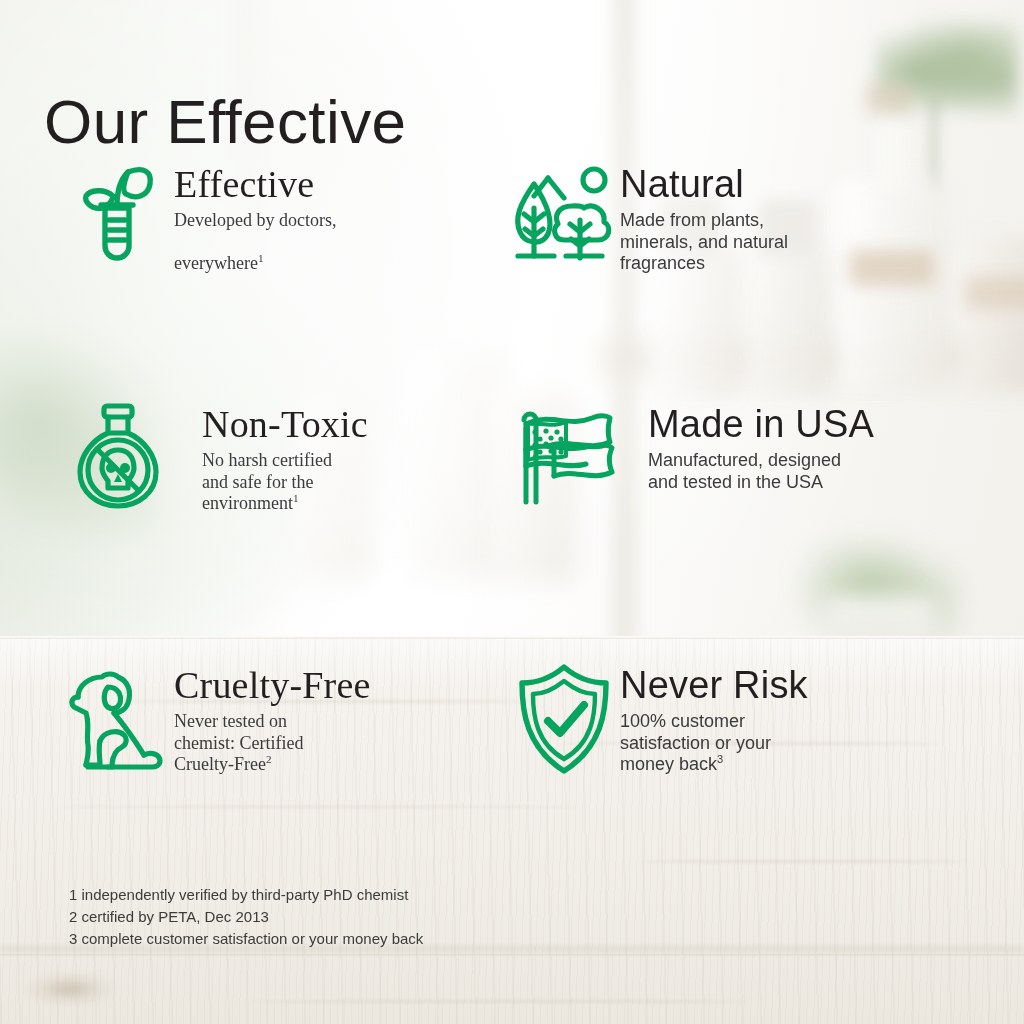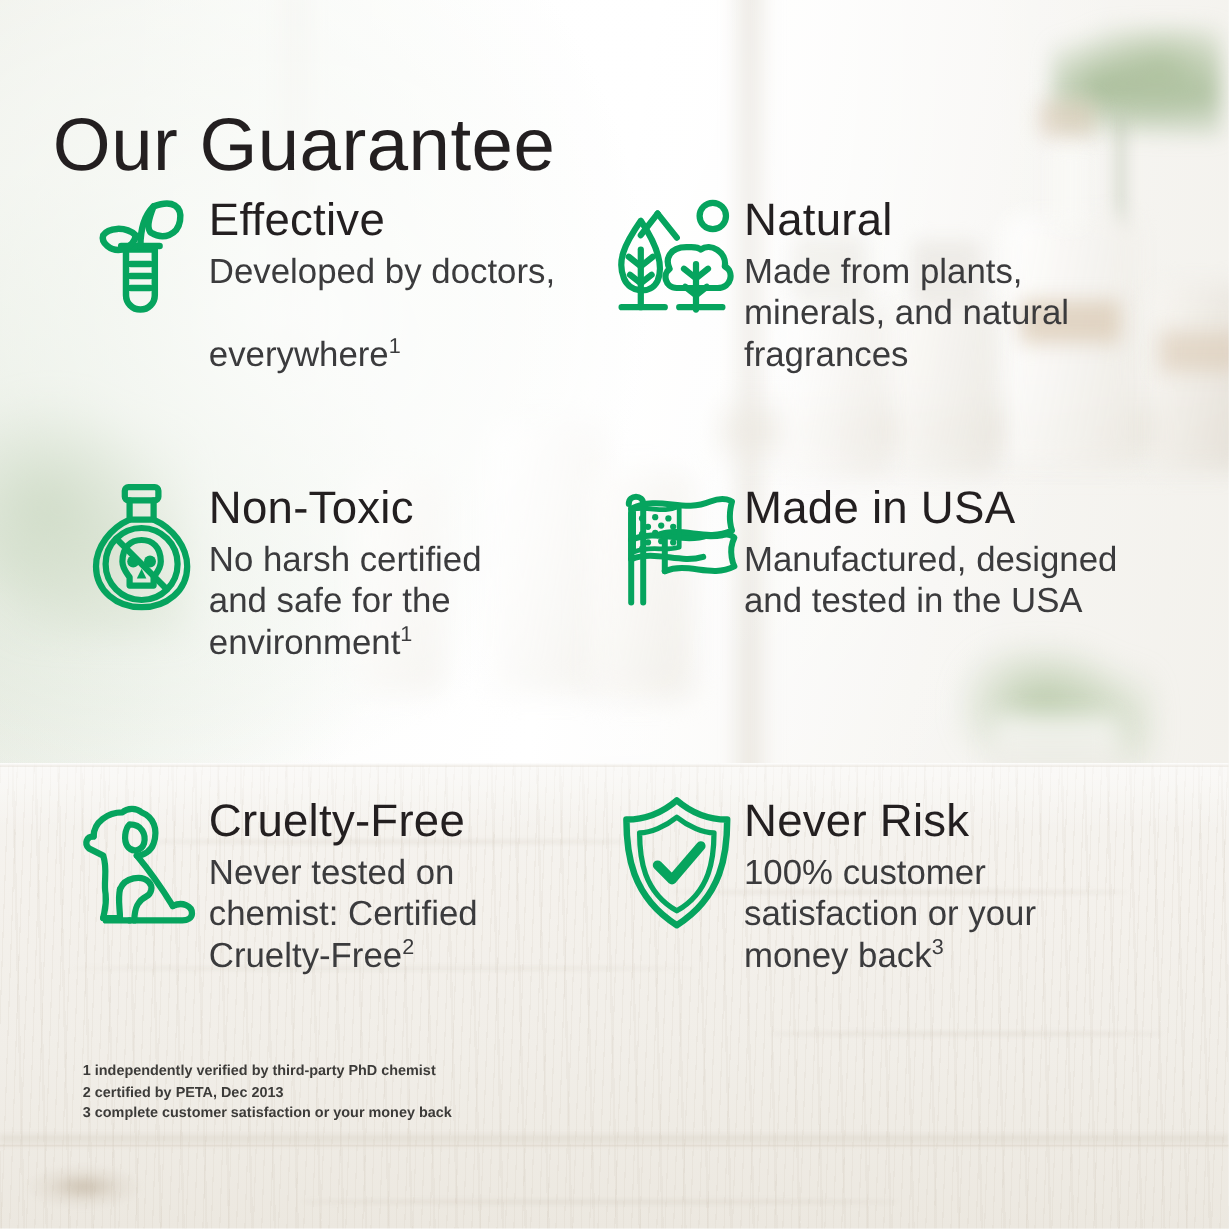--- a/index.html
+++ b/index.html
@@ -266,45 +266,45 @@
     font-size: 38px;
     font-weight: 300;
     color: #231f20;
     line-height: 1.06;
     letter-spacing: 0.2px;
     margin: 0 0 6px 0;
     white-space: nowrap;
   }
 
   .f-desc {
-    font-size: 29px;
+    font-size: 18px;
     font-weight: 300;
     color: #3b3b3d;
     line-height: 1.18;
     margin: 0;
   }
   .f-desc sup {
     font-size: 0.62em;
     vertical-align: super;
     line-height: 0;
   }
 
   
-  .col-left  { left: 62px;  width: 460px; }
+  .col-left  { left: 62px;  width: 460px; font-family: Liberation Serif, serif; }
   .col-right { left: 508px; width: 500px; }
   .row-1 { top: 0px; }
-  .row-2 { top: 240px; }
+  .row-2 { top: 240px; gap: 28px; }
   .row-3 { top: 477px; margin-top: 24px; }
 
   .footnotes {
     position: absolute;
     left: 69px;
     top: 884px;
-    font-size: 12px;
-    font-weight: 700;
+    font-size: 15px;
+    font-weight: 400;
     color: #3c3b39;
     line-height: 1.47;
   }
   .footnotes div { white-space: nowrap; }
 </style>
 </head>
 <body>
 
 <div id="stage">
 
@@ -349,21 +349,21 @@
     <div class="grain-streak" style="left:60px; top:806px; width:520px; height:2px;"></div>
     <div class="grain-streak" style="left:640px; top:860px; width:330px; height:3px;"></div>
     <div class="grain-streak" style="left:250px; top:1000px; width:500px; height:3px;"></div>
     <div class="lip"></div>
     <div class="plank-seam"></div>
     <div class="knot"></div>
   </div>
 
   <div class="content">
 
-    <h1 class="page-title">Our Guarantee</h1>
+    <h1 class="page-title">Our Effective</h1>
 
     <div class="grid">
 
       <div class="feature col-left row-1">
         <div class="icon-wrap">
           <svg width="76" height="104" viewBox="0 0 76 104" fill="none" stroke="#06a45e" stroke-width="5.4" stroke-linecap="round" stroke-linejoin="round">
             <path d="M25 46 h24 v38 a12 12 0 0 1 -12 12 a12 12 0 0 1 -12 -12 z"></path>
             <path d="M21 43 h32"></path>
             <path d="M29 58 h16 M29 68 h16 M29 78 h16"></path>
             <path d="M37 43 C37 28 40 18 48 10"></path>

